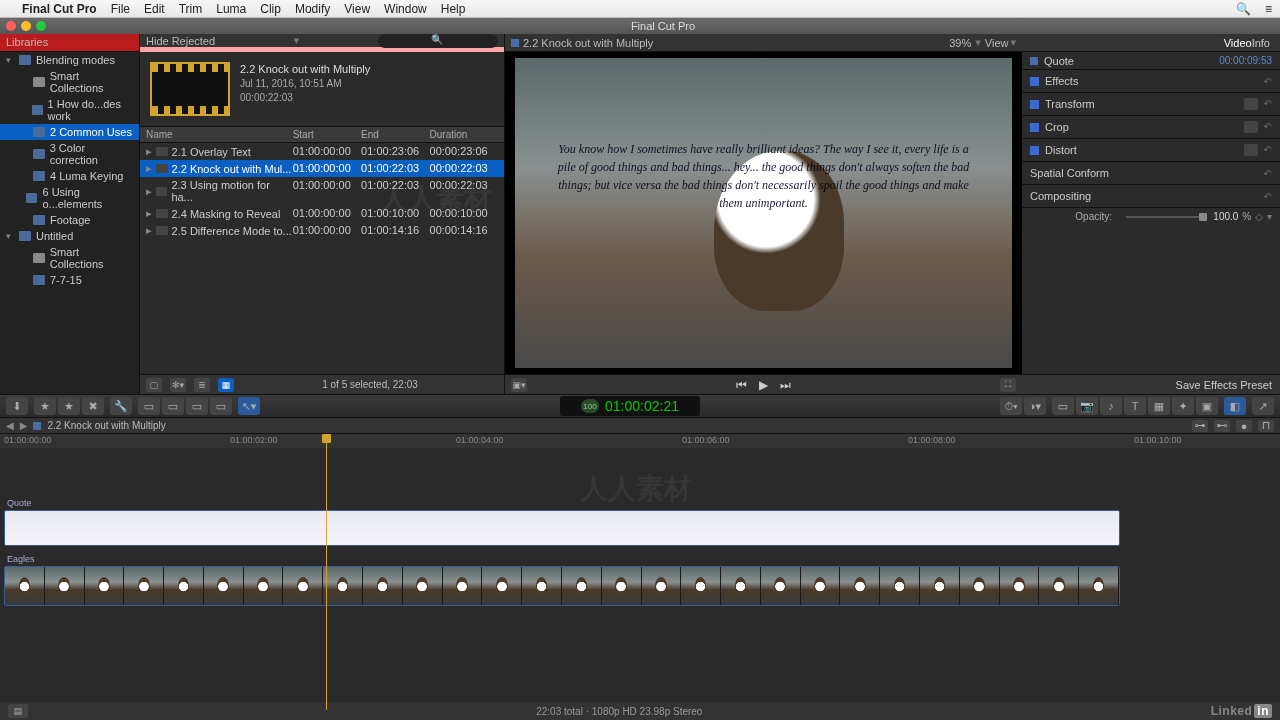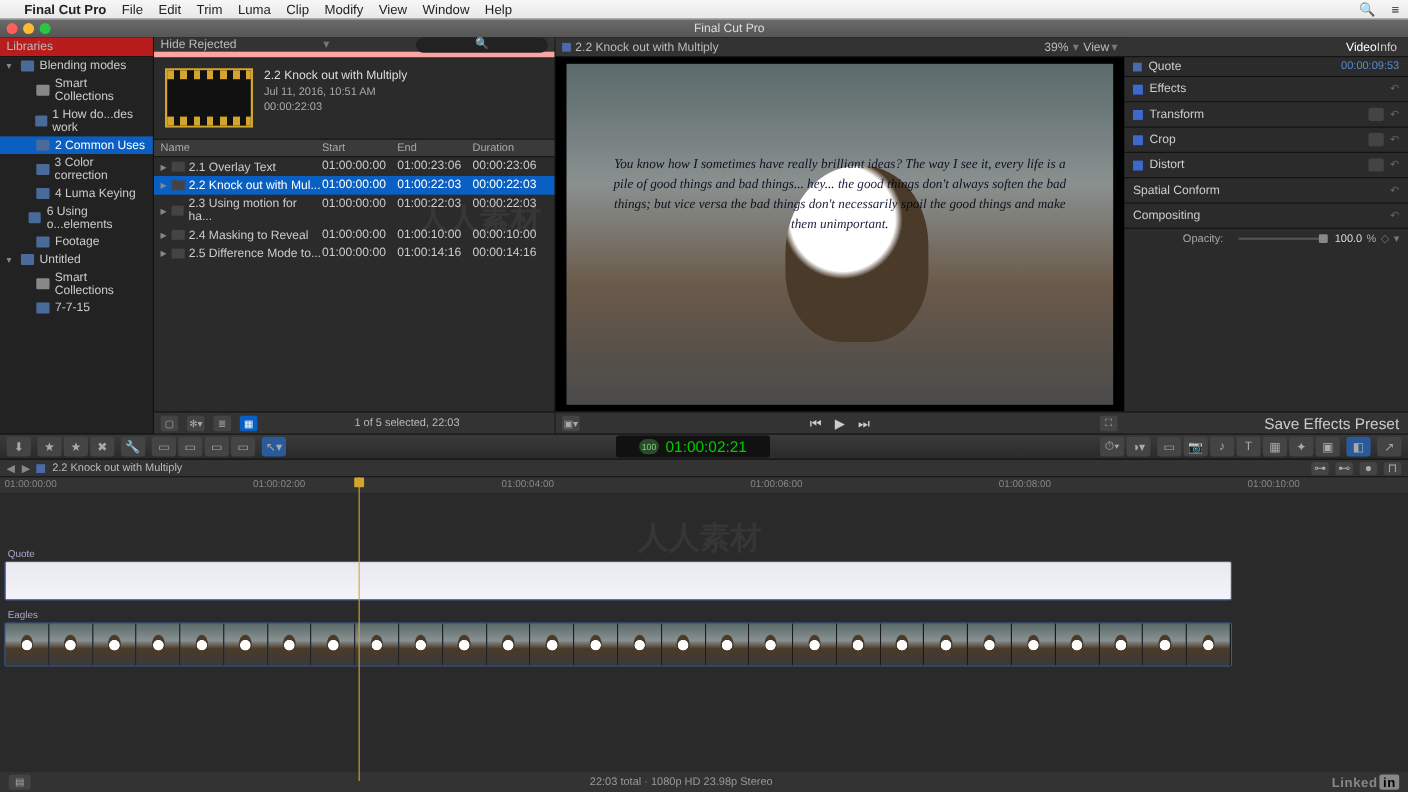--- a/index.html
+++ b/index.html
@@ -79,21 +79,21 @@
 .insp-section { padding: 5px 8px; display: flex; align-items: center; gap: 6px; border-bottom: 1px solid #111; font-size: 11px; }
 .insp-check { width: 9px; height: 9px; background: #3a6ad0; display: inline-block; }
 .insp-right { margin-left: auto; display: flex; gap: 6px; }
 .reset-arrow { color: #666; font-size: 10px; }
 .sq-btn { width: 14px; height: 12px; background: #444; border-radius: 2px; display: inline-block; }
 .insp-row { padding: 3px 8px; display: flex; align-items: center; font-size: 10px; color: #aaa; }
 .insp-label { width: 90px; text-align: right; padding-right: 8px; }
 .insp-val { color: #ddd; }
 .opacity-slider { flex: 1; height: 2px; background: #555; position: relative; margin: 0 6px; }
 .opacity-slider::after { content: ""; position: absolute; right: 0; top: -3px; width: 8px; height: 8px; background: #888; border-radius: 1px; }
-.insp-footer { margin-top: auto; height: 20px; background: #333; display: flex; align-items: center; justify-content: flex-end; padding: 0 8px; font-size: 14px; border-top: 1px solid #111; }
+.insp-footer { margin-top: auto; height: 20px; background: #333; display: flex; align-items: center; justify-content: flex-end; padding: 0 8px; font-size: 11px; border-top: 1px solid #111; }
 
 
 .tool-strip { height: 24px; background: linear-gradient(#3a3a3a,#2a2a2a); display: flex; align-items: center; padding: 0 6px; gap: 6px; border-top: 1px solid #111; border-bottom: 1px solid #111; }
 .ts-btn { width: 22px; height: 18px; background: #444; border-radius: 3px; display: inline-flex; align-items: center; justify-content: center; color: #aaa; font-size: 11px; }
 .ts-group { display: flex; gap: 2px; }
 .ts-spacer { flex: 1; }
 .timecode-box { width: 140px; height: 20px; background: #111; border-radius: 3px; display: flex; align-items: center; justify-content: center; gap: 6px; color: #0c0; font-family: monospace; font-size: 14px; }
 .tc-badge { width: 18px; height: 14px; background: #2a4a2a; border-radius: 7px; font-size: 8px; display: flex; align-items: center; justify-content: center; color: #8c8; }
 
 
@@ -109,21 +109,21 @@
 .track-quote-label { position: absolute; top: -13px; left: 2px; font-size: 9px; color: #aac; }
 .track-eagles { top: 132px; height: 40px; background: #2a4a6a; border: 1px solid #3a5a9a; display: flex; }
 .track-eagles-label { position: absolute; top: -13px; left: 2px; font-size: 9px; color: #aac; }
 .eagle-thumb { flex: 1; background: linear-gradient(#5a6a6a 0%,#8a9090 40%,#4a3a2a 60%,#3a3a3a 100%); border-right: 1px solid #1a1a1a; position: relative; }
 .eagle-thumb::after { content: ""; position: absolute; left: 35%; top: 25%; width: 30%; height: 50%; background: radial-gradient(circle,#fff 0 40%,#4a3a2a 45% 100%); border-radius: 50%; }
 
 
 .status-bar { position: absolute; bottom: 0; left: 0; right: 0; height: 18px; background: #333; display: flex; align-items: center; padding: 0 8px; font-size: 10px; color: #999; }
 .status-center { flex: 1; text-align: center; }
 .linkedin { color: #888; font-size: 12px; font-weight: bold; letter-spacing: 0.5px; }
-.linkedin .in { background: #888; color: #000000; padding: 0 3px; border-radius: 2px; margin-left: 2px; }
+.linkedin .in { background: #888; color: #ffffff; padding: 0 3px; border-radius: 2px; margin-left: 2px; }
 
 .watermark { position: absolute; color: rgba(200,200,200,0.08); font-size: 28px; pointer-events: none; font-weight: bold; }
 </style>
 </head>
 <body>
 
 <div class="mac-menubar">
   <span class="apple"></span>
   <span class="app-strong">Final Cut Pro</span>
   <span>File</span>

